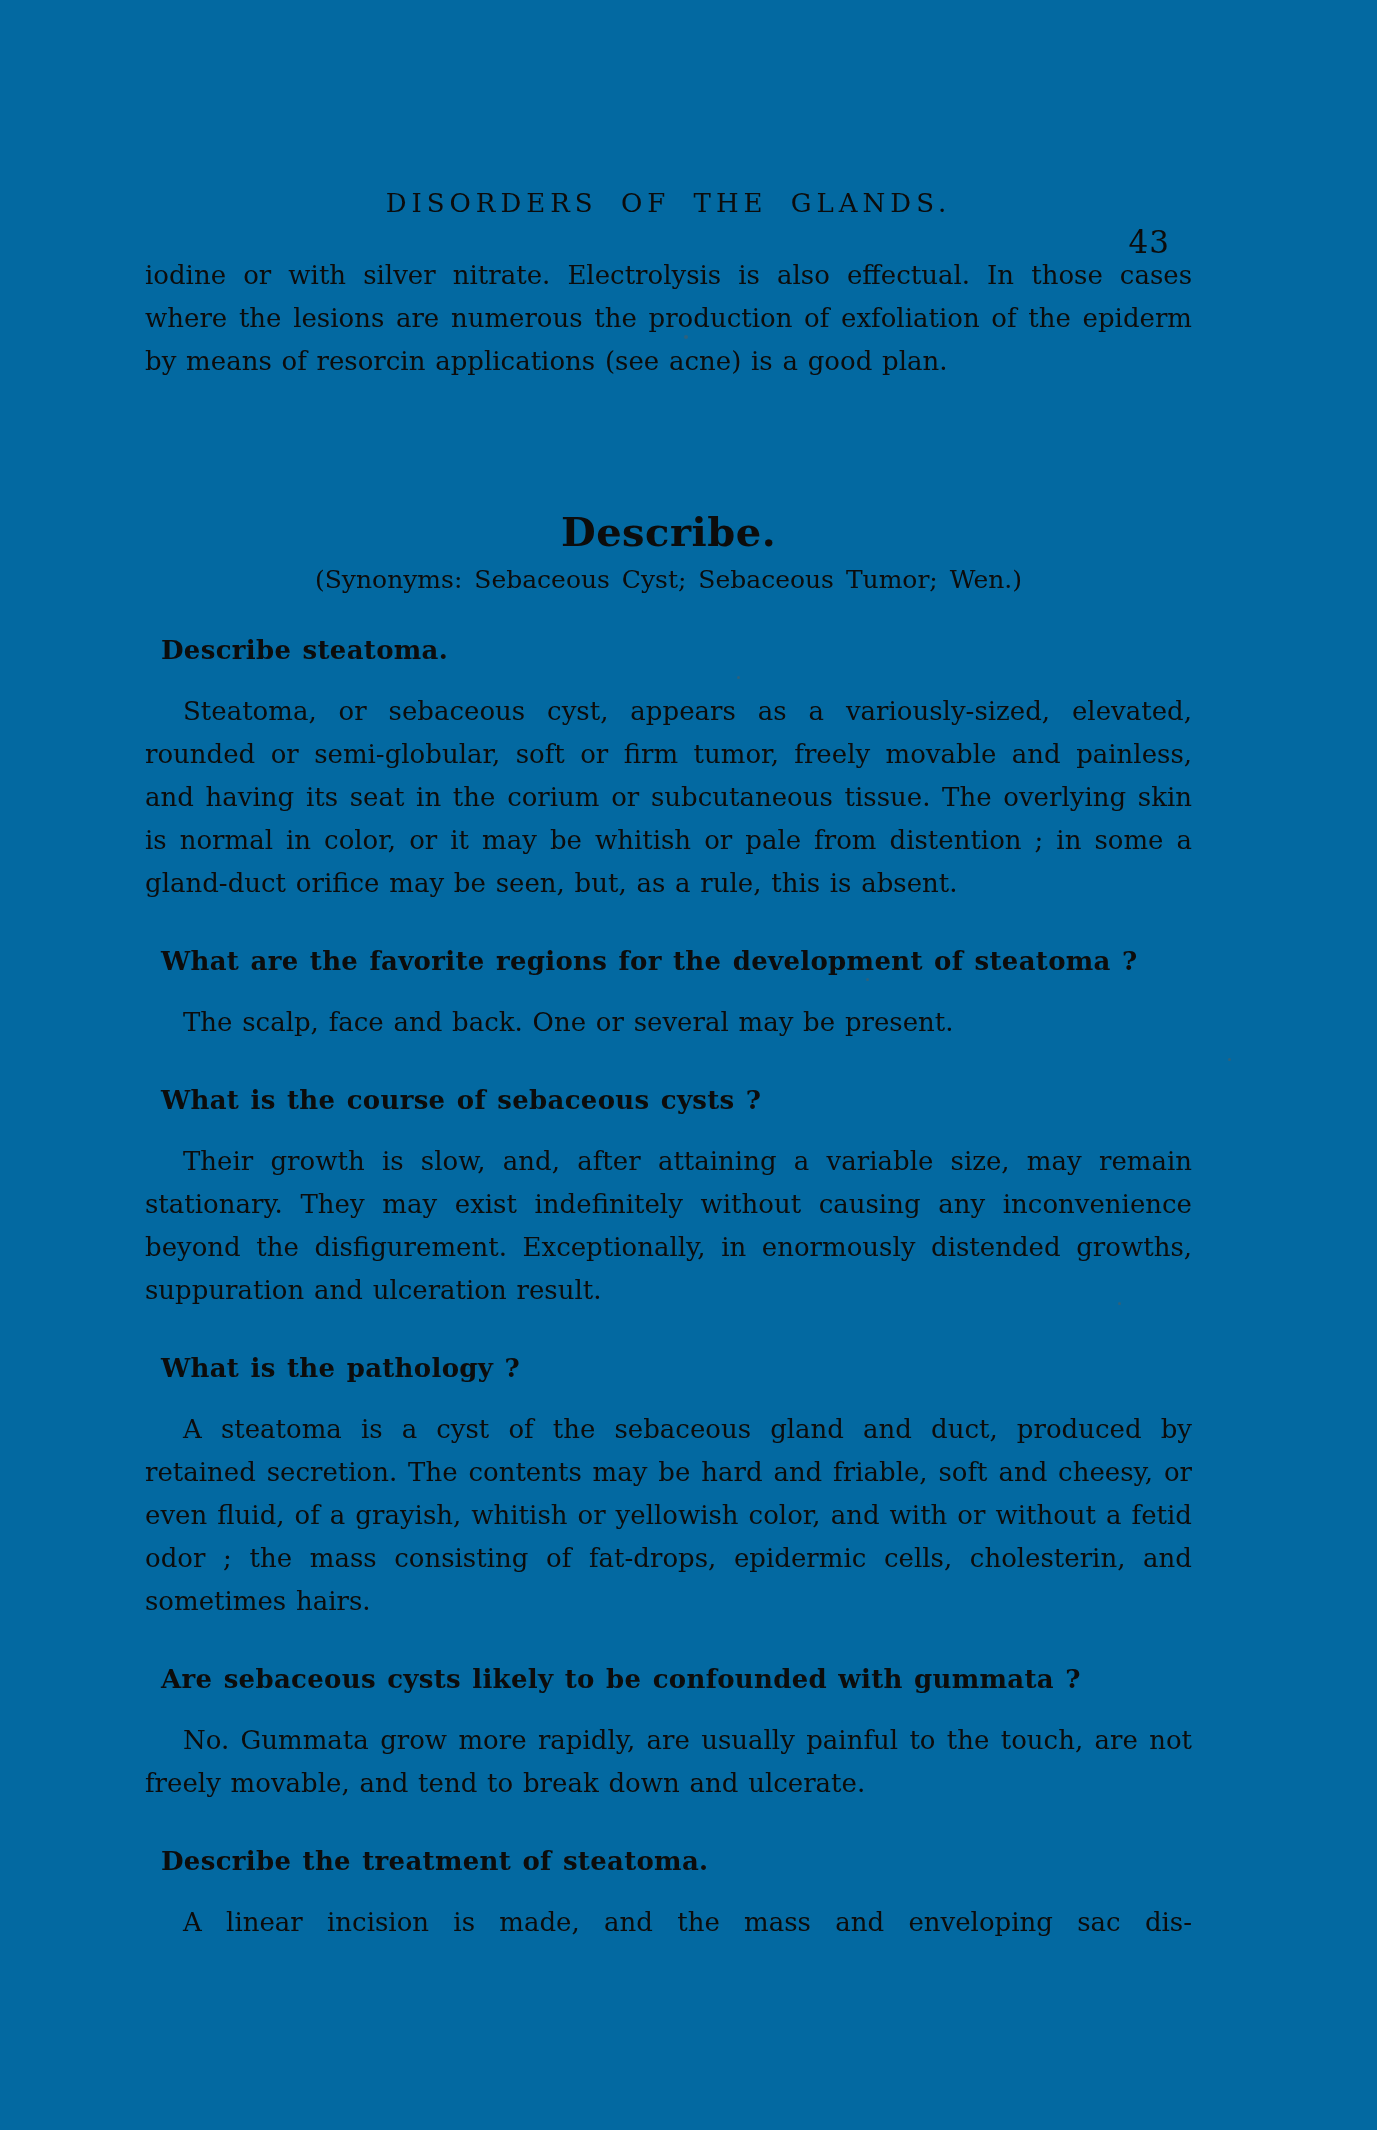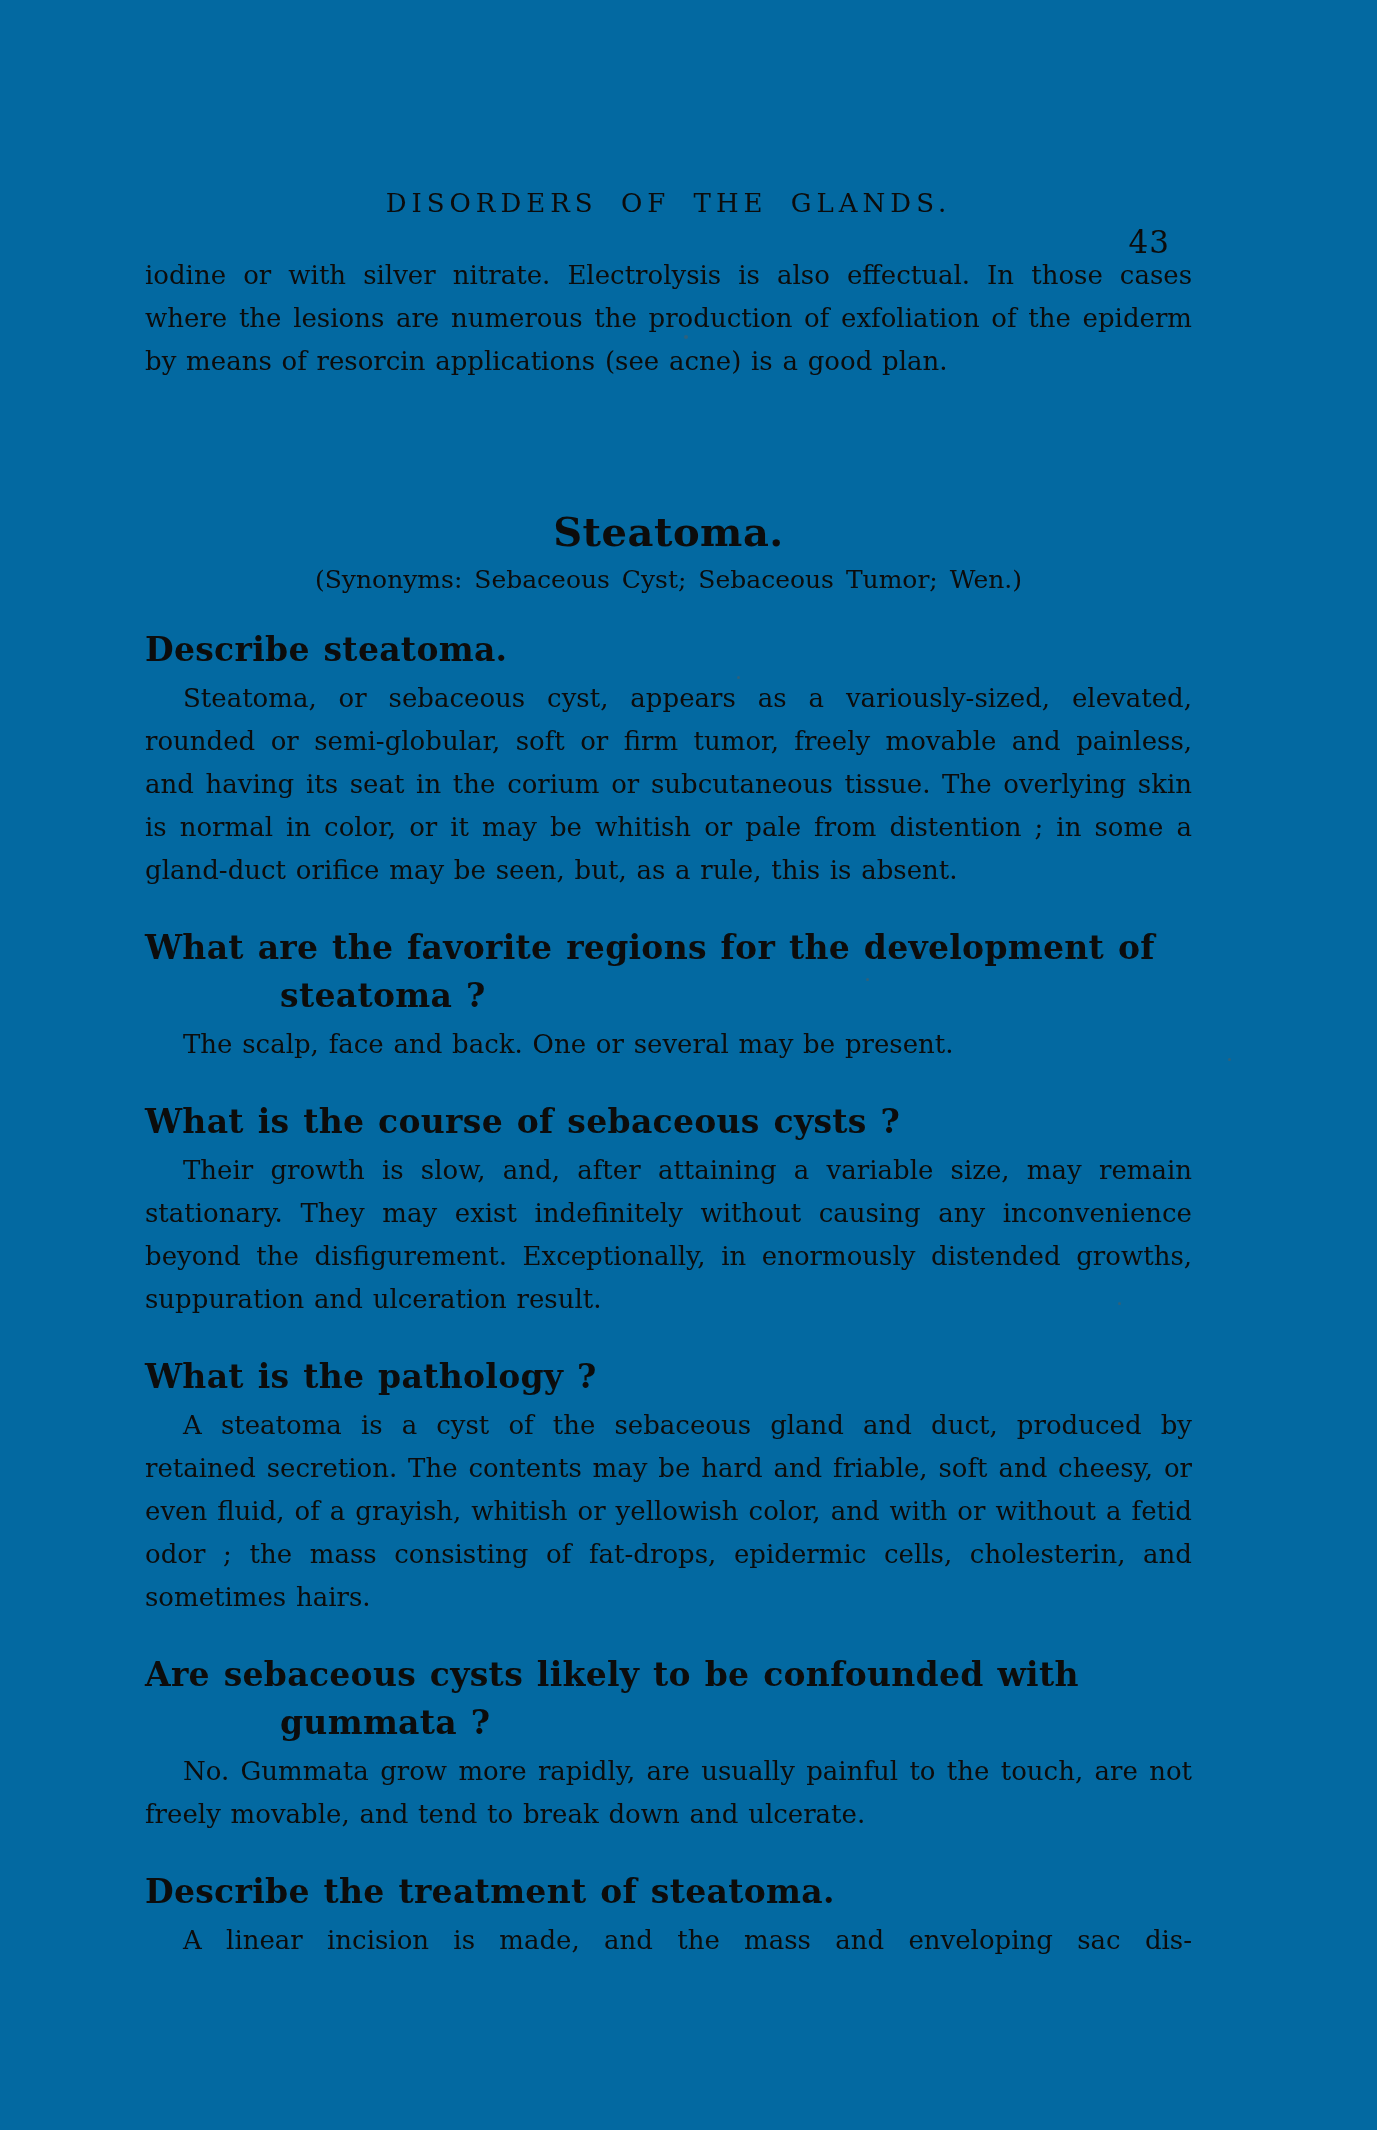--- a/index.html
+++ b/index.html
@@ -46,22 +46,22 @@
   }
   .synonyms {
     margin:10px 0 0 0;
     text-align:center;
     font-size:25px;
     word-spacing:4px;
   }
   .syn-label { }
   .qa { margin-top:32px; }
   .qa-question {
-    margin:0;
-    font-size:33px;
+    margin:16px;
+    font-size:26px;
     font-weight:bold;
     line-height:48px;
     padding-left:135px;
     text-indent:-135px;
     letter-spacing:0.3px;
     word-spacing:2px;
   }
   .qa-answer { margin-top:3px; text-indent:38px; }
   .stretch-last { text-align-last:justify; }
   .speck {
@@ -76,21 +76,21 @@
 
 <div class="page">
 
   <div class="running-header">
     <span class="header-title">DISORDERS OF THE GLANDS.</span>
     <span class="page-number">43</span>
   </div>
 
   <p class="body-par intro">iodine or with silver nitrate. Electrolysis is also effectual. In those cases where the lesions are numerous the production of exfoliation of the epiderm by means of resorcin applications (see acne) is a good plan.</p>
 
-  <h1 class="section-title">Steatoma.</h1>
+  <h1 class="section-title">Describe.</h1>
 
   <p class="synonyms"><span class="syn-label">(Synonyms:</span><span> Sebaceous Cyst; Sebaceous Tumor; Wen.)</span></p>
 
   <div class="qa">
     <h2 class="qa-question">Describe steatoma.</h2>
     <p class="body-par qa-answer">Steatoma, or sebaceous cyst, appears as a variously-sized, elevated, rounded or semi-globular, soft or firm tumor, freely movable and painless, and having its seat in the corium or subcutaneous tissue. The overlying skin is normal in color, or it may be whitish or pale from distention ; in some a gland-duct orifice may be seen, but, as a rule, this is absent.</p>
   </div>
 
   <div class="qa">
     <h2 class="qa-question">What are the favorite regions for the development of steatoma ?</h2>

